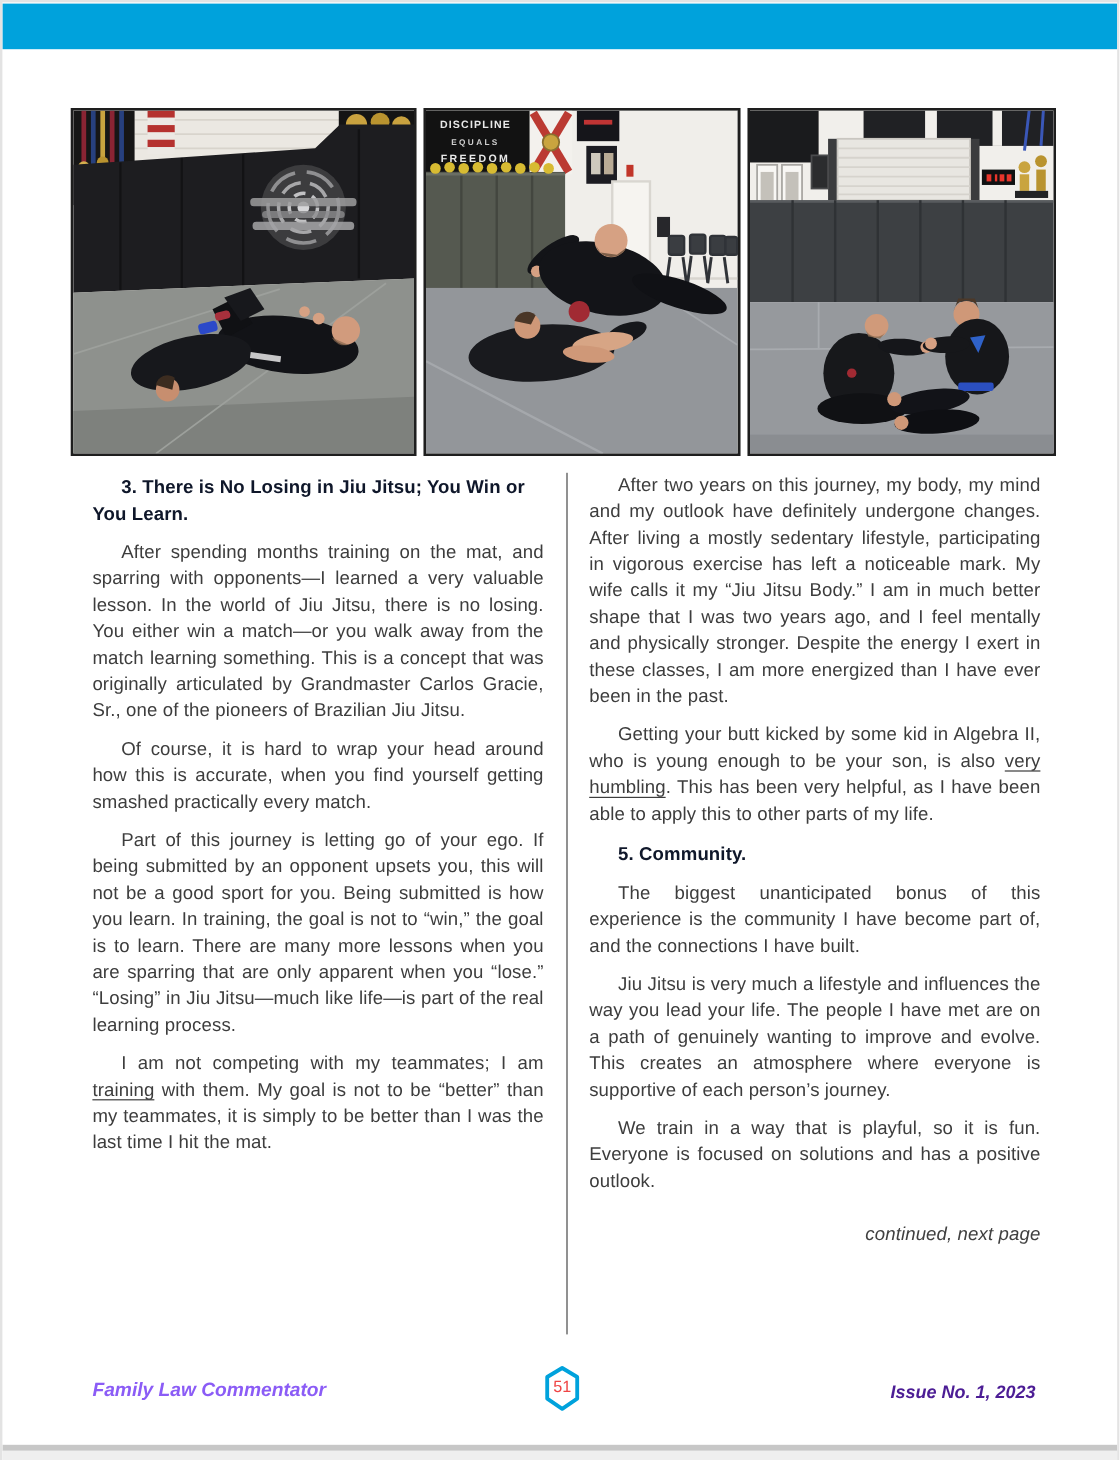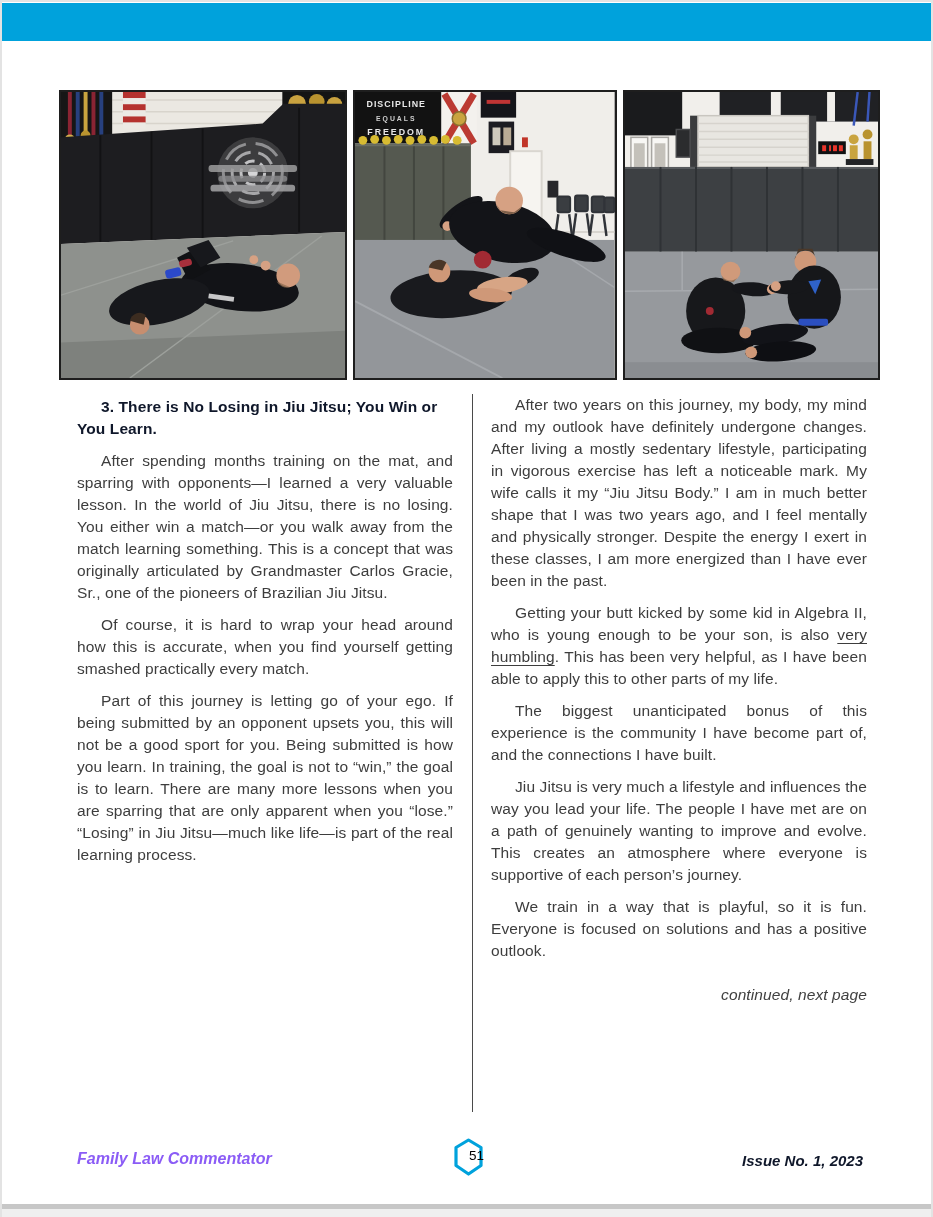--- a/index.html
+++ b/index.html
@@ -24,24 +24,24 @@
   .column p.paragraph{text-align:justify;text-indent:24px;}
   .column p.heading{font-weight:bold;color:#0f172a;text-indent:24px;margin:2px 0 10px 0;}
   .column p.heading:first-child{margin-top:2px;}
   .column p.heading + p{margin-top:0;}
   .column p.heading:not(:first-child){margin-top:12px;}
   .column p.continued{text-align:right;font-style:italic;color:#404040;margin-top:22px;}
   .u{text-decoration:underline;text-underline-offset:3px;}
 
   .footer{position:absolute;left:0;right:0;top:1136px;height:60px;}
   .footer-left{position:absolute;left:75px;top:12px;color:#8b5cf6;font-style:italic;font-weight:700;font-size:16px;}
-  .footer-right{position:absolute;right:68px;top:14px;color:#0f172a;font-style:italic;font-weight:600;font-size:15px;}
+  .footer-right{position:absolute;right:68px;top:14px;color:#4c1d95;font-style:italic;font-weight:600;font-size:15px;}
   .page-badge{position:absolute;left:451px;top:0;width:31px;height:38px;}
   .page-badge svg{display:block;}
-  .badge-num{position:absolute;left:0;top:10px;width:31px;text-align:right;font-size:13.5px;color:#000000;}
+  .badge-num{position:absolute;left:0;top:10px;width:31px;text-align:center;font-size:13.5px;color:#ef4444;}
 </style>
 </head>
 <body>
 
 <div class="page">
 
   <div class="top-bar"></div>
 
   <div class="photo-strip">
 
@@ -281,25 +281,27 @@
       </svg>
     </figure>
   </div>
 
   <div class="article">
     <div class="column">
         <p class="heading"><span>3. There is No Losing in Jiu Jitsu; You Win or You Learn.</span></p>
         <p class="paragraph"><span>After spending months training on the mat, and sparring with opponents—I learned a very valuable lesson.  In the world of Jiu Jitsu, there is no losing.  You either win a match—or you walk away from the match learning something.  This is a concept that was originally articulated by Grandmaster Carlos Gracie, Sr., one of the pioneers of Brazilian Jiu Jitsu.</span></p>
         <p class="paragraph"><span>Of course, it is hard to wrap your head around how this is  accurate, when you find yourself getting smashed practically every match.</span></p>
         <p class="paragraph"><span>Part of this journey is letting go of your ego.  If being submitted by an opponent upsets you, this will not be a good sport for you.  Being submitted is how you learn.  In training, the goal is not to “win,” the goal is to learn.  There are many more lessons when you are sparring that are only apparent when you “lose.”  “Losing” in Jiu Jitsu—much  like life—is  part of the real learning process.</span></p>
+        <p class="paragraph"><span>I am not competing with my teammates; I am </span><span class="u">training</span><span> with them.  My goal is not to be “better” than my teammates, it is simply to be better than I was the last time I hit the mat.</span></p>
       </div>
     <div class="col-divider"></div>
     <div class="column">
         <p class="paragraph"><span>After two years on this journey, my body, my mind and my outlook have definitely undergone changes. After living a mostly sedentary lifestyle, participating in vigorous exercise has left a noticeable mark.  My wife calls it my “Jiu Jitsu Body.”  I am in much better shape that I was two years ago, and I feel mentally and physically stronger.  Despite the energy I exert in these classes, I am more energized than I have ever been in the past.</span></p>
         <p class="paragraph"><span>Getting your butt kicked by some kid in Algebra II, who is young enough to be your son, is also </span><span class="u">very humbling</span><span>.  This has been very helpful, as I have been able to apply this to other parts of my life.</span></p>
+        <p class="heading"><span>5. Community.</span></p>
         <p class="paragraph"><span>The biggest unanticipated bonus of this experience is the community I have become part of, and the connections I have built.</span></p>
         <p class="paragraph"><span>Jiu Jitsu is very much a lifestyle and influences the way you lead your life.  The people I have met are on a path of genuinely wanting to improve and evolve.  This creates an atmosphere where everyone is supportive of each person’s journey.</span></p>
         <p class="paragraph"><span>We train in a way that is playful, so it is fun. Everyone is focused on solutions and has a positive outlook.</span></p>
         <p class="continued"><span>continued, next page</span></p>
       </div>
   </div>
 
   <div class="footer">
     <span class="footer-left">Family Law Commentator</span>
     <div class="page-badge">

